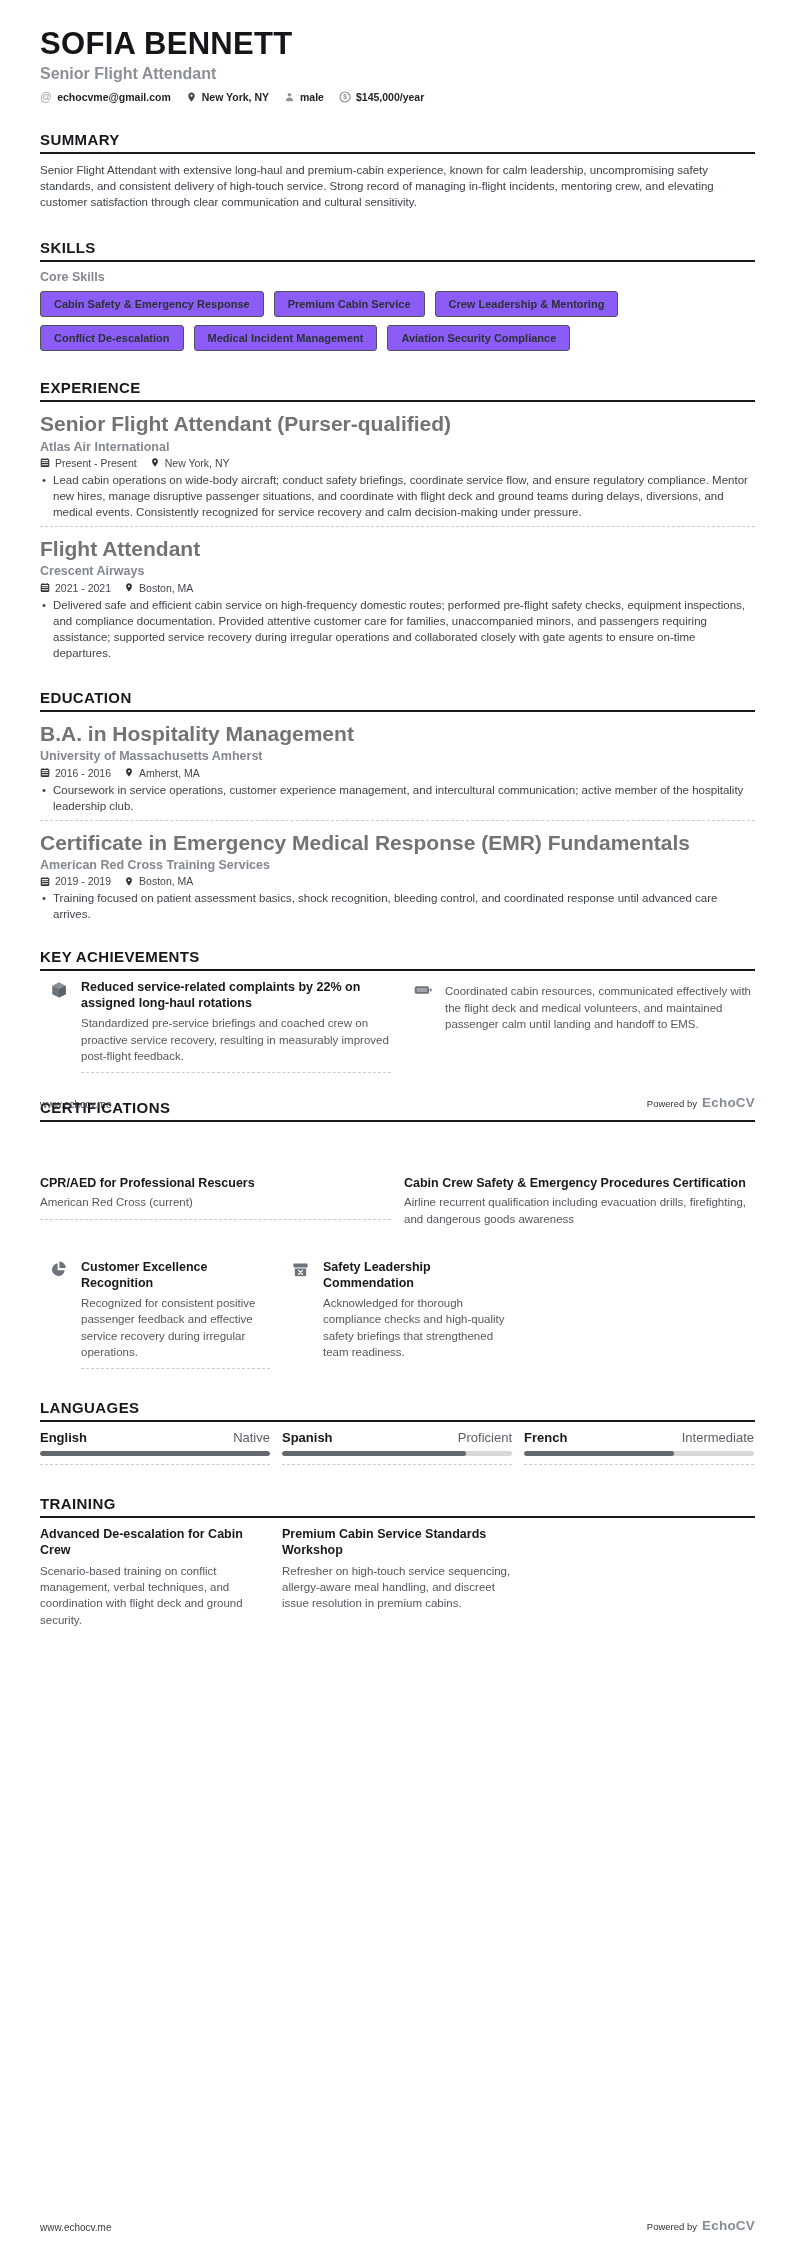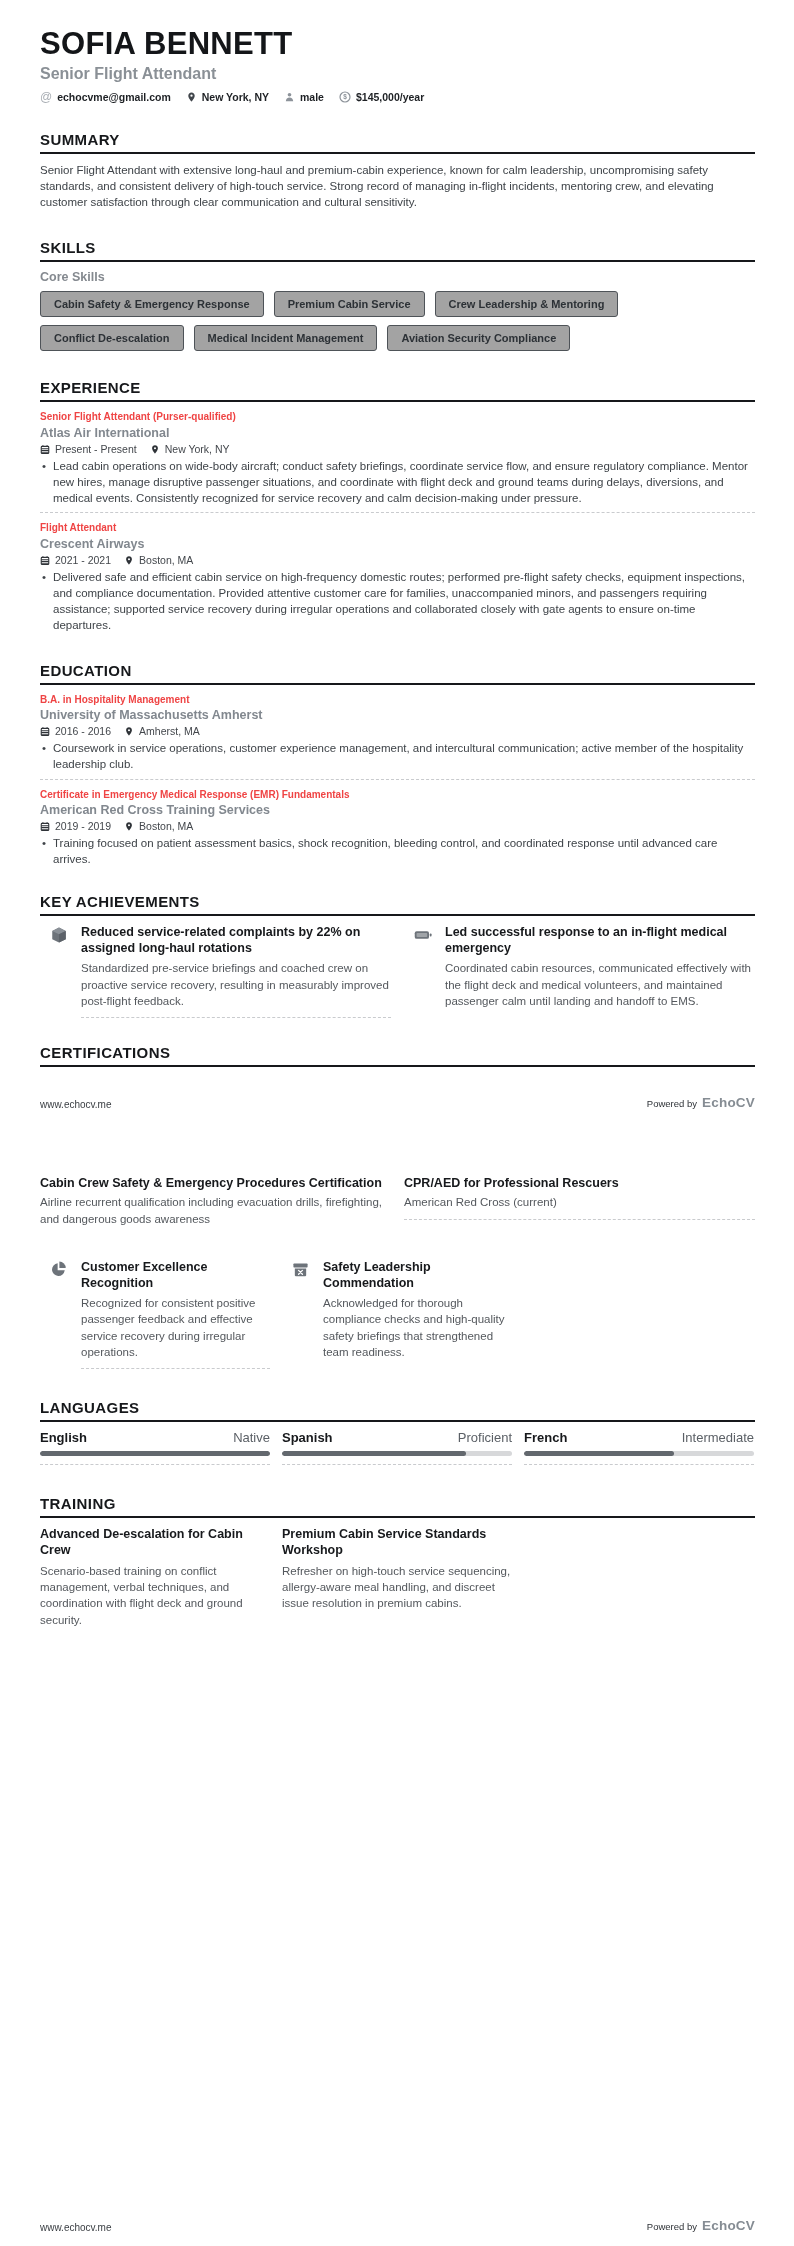--- a/index.html
+++ b/index.html
@@ -37,26 +37,26 @@
   }
   .sec-body-text { margin-top:8px; font-size:11.5px; line-height:1.42; color:#3e4348; }
 
   
   .group-label { margin-top:8px; font-size:12.5px; font-weight:700; color:#84898f; }
   .tags { margin-top:7px; display:flex; flex-wrap:wrap; gap:8px 10px; }
   .tag {
     display:inline-block; padding:5px 13px;
     border:1.5px solid #4e5358; border-radius:3px;
     font-size:11px; font-weight:700; color:#2c3136; line-height:1.3;
-    background:#a3a3a3;
+    background:#8b5cf6;
   }
 
   
   .item { margin-top:9px; }
-  .item-title { font-size:10px; font-weight:800; color:#ef4444; line-height:1.25; }
+  .item-title { font-size:21px; font-weight:800; color:#737373; line-height:1.25; }
   .item-org { margin-top:1px; font-size:12.5px; font-weight:700; color:#82888f; line-height:1.3; }
   .meta-row { margin-top:2px; display:flex; align-items:center; gap:13px; font-size:10.5px; color:#43474c; }
   .meta-item { display:flex; align-items:center; gap:5px; }
   .micon { display:inline-flex; align-items:center; color:#2f3338; }
   .micon svg { display:block; }
   .bullet { margin-top:3px; position:relative; padding-left:13px; font-size:11.5px; line-height:1.4; color:#3e4348; }
   .bullet::before { content:"•"; position:absolute; left:2px; top:0; color:#3e4348; }
   .dash { border-top:1px dashed #c9cbce; margin-top:8px; }
   .item-sep { border-top:1px dashed #c9cbce; margin:6px 0 0 0; }
 
@@ -291,21 +291,20 @@
       </div>
       <div class="ach-item">
         <span class="ach-icon">
           <svg width="18" height="18" viewBox="0 0 24 24">
               <rect x="1" y="7" width="19" height="10" rx="2.5" fill="#6d737a"></rect>
               <rect x="21" y="10" width="2.4" height="4" rx="1" fill="#6d737a"></rect>
               <rect x="3.4" y="9.4" width="14.2" height="5.2" rx="1" fill="#ffffff" opacity="0.35"></rect>
             </svg>
         </span>
         <div class="ach-content">
-          <div class="ach-title">Led successful response to an in-flight medical emergency</div>
           <div class="ach-desc">Coordinated cabin resources, communicated effectively with the flight deck and medical volunteers, and maintained passenger calm until landing and handoff to EMS.</div>
         </div>
       </div>
     </div>
   </section>
 
   <section class="sec" style="margin-top:26px;">
     <h2 class="sec-heading">CERTIFICATIONS</h2>
   </section>
 
@@ -315,27 +314,27 @@
       <span class="powered-prefix">Powered by</span>
       <a class="powered-brand" href="#">EchoCV</a>
     </span>
   </div>
 </div>
 
 <div class="page second">
 
   <div class="grid2" style="margin-top:0;">
     <div>
-      <div class="cert-title">Cabin Crew Safety &amp; Emergency Procedures Certification</div>
-      <div class="cert-sub">Airline recurrent qualification including evacuation drills, firefighting, and dangerous goods awareness</div>
-    </div>
-    <div>
       <div class="cert-title">CPR/AED for Professional Rescuers</div>
       <div class="cert-sub">American Red Cross (current)</div>
       <div class="dash"></div>
+    </div>
+    <div>
+      <div class="cert-title">Cabin Crew Safety &amp; Emergency Procedures Certification</div>
+      <div class="cert-sub">Airline recurrent qualification including evacuation drills, firefighting, and dangerous goods awareness</div>
     </div>
   </div>
 
   <section class="sec" style="margin-top:32px;">
     <div class="grid3 two">
       <div class="ach-item">
         <span class="ach-icon">
           <svg width="17" height="17" viewBox="0 0 24 24" fill="#6d737a">
               <path d="M10.8 3.2A9 9 0 1 0 20.8 13.2h-10z"></path>
               <path d="M13.2 0.8a9 9 0 0 1 9 9h-9z"></path>

